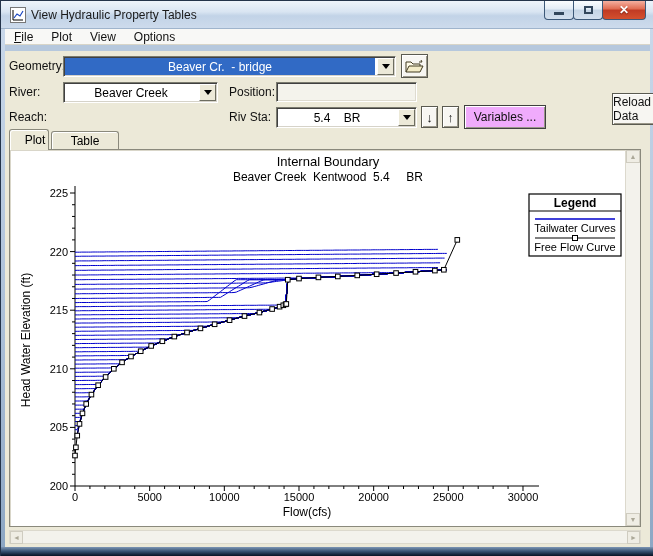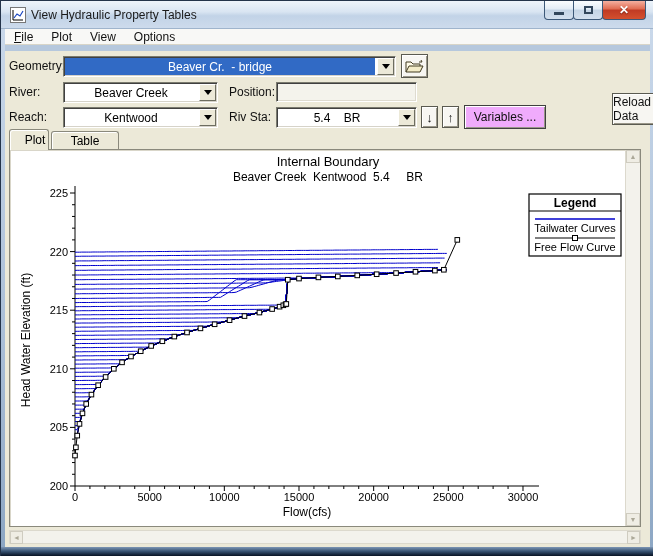--- a/index.html
+++ b/index.html
@@ -125,26 +125,20 @@
   <div class="combo" style="left:62px;top:81px;width:155px;">
     <div class="combo-text">Beaver Creek</div>
     <div class="combo-btn">
         <div class="tri-down"></div>
       </div>
   </div>
   <span class="row-label" style="left:228px;top:84px;">Position:</span>
   <div class="text-input" style="left:275px;top:81px;width:141px;"></div>
 
   <span class="row-label" style="left:8px;top:109px;">Reach:</span>
-  <div class="combo" style="left:62px;top:106px;width:155px;">
-    <div class="combo-text">Kentwood</div>
-    <div class="combo-btn">
-        <div class="tri-down"></div>
-      </div>
-  </div>
   <span class="row-label" style="left:228px;top:109px;">Riv Sta:</span>
   <div class="combo" style="left:275px;top:106px;width:141px;">
     <div class="combo-text">5.4    BR</div>
     <div class="combo-btn">
         <div class="tri-down"></div>
       </div>
   </div>
   <div class="btn btn-light arrow-btn" style="left:420px;top:105px;width:17px;height:22px;">
       <span>↓</span>
     </div>

